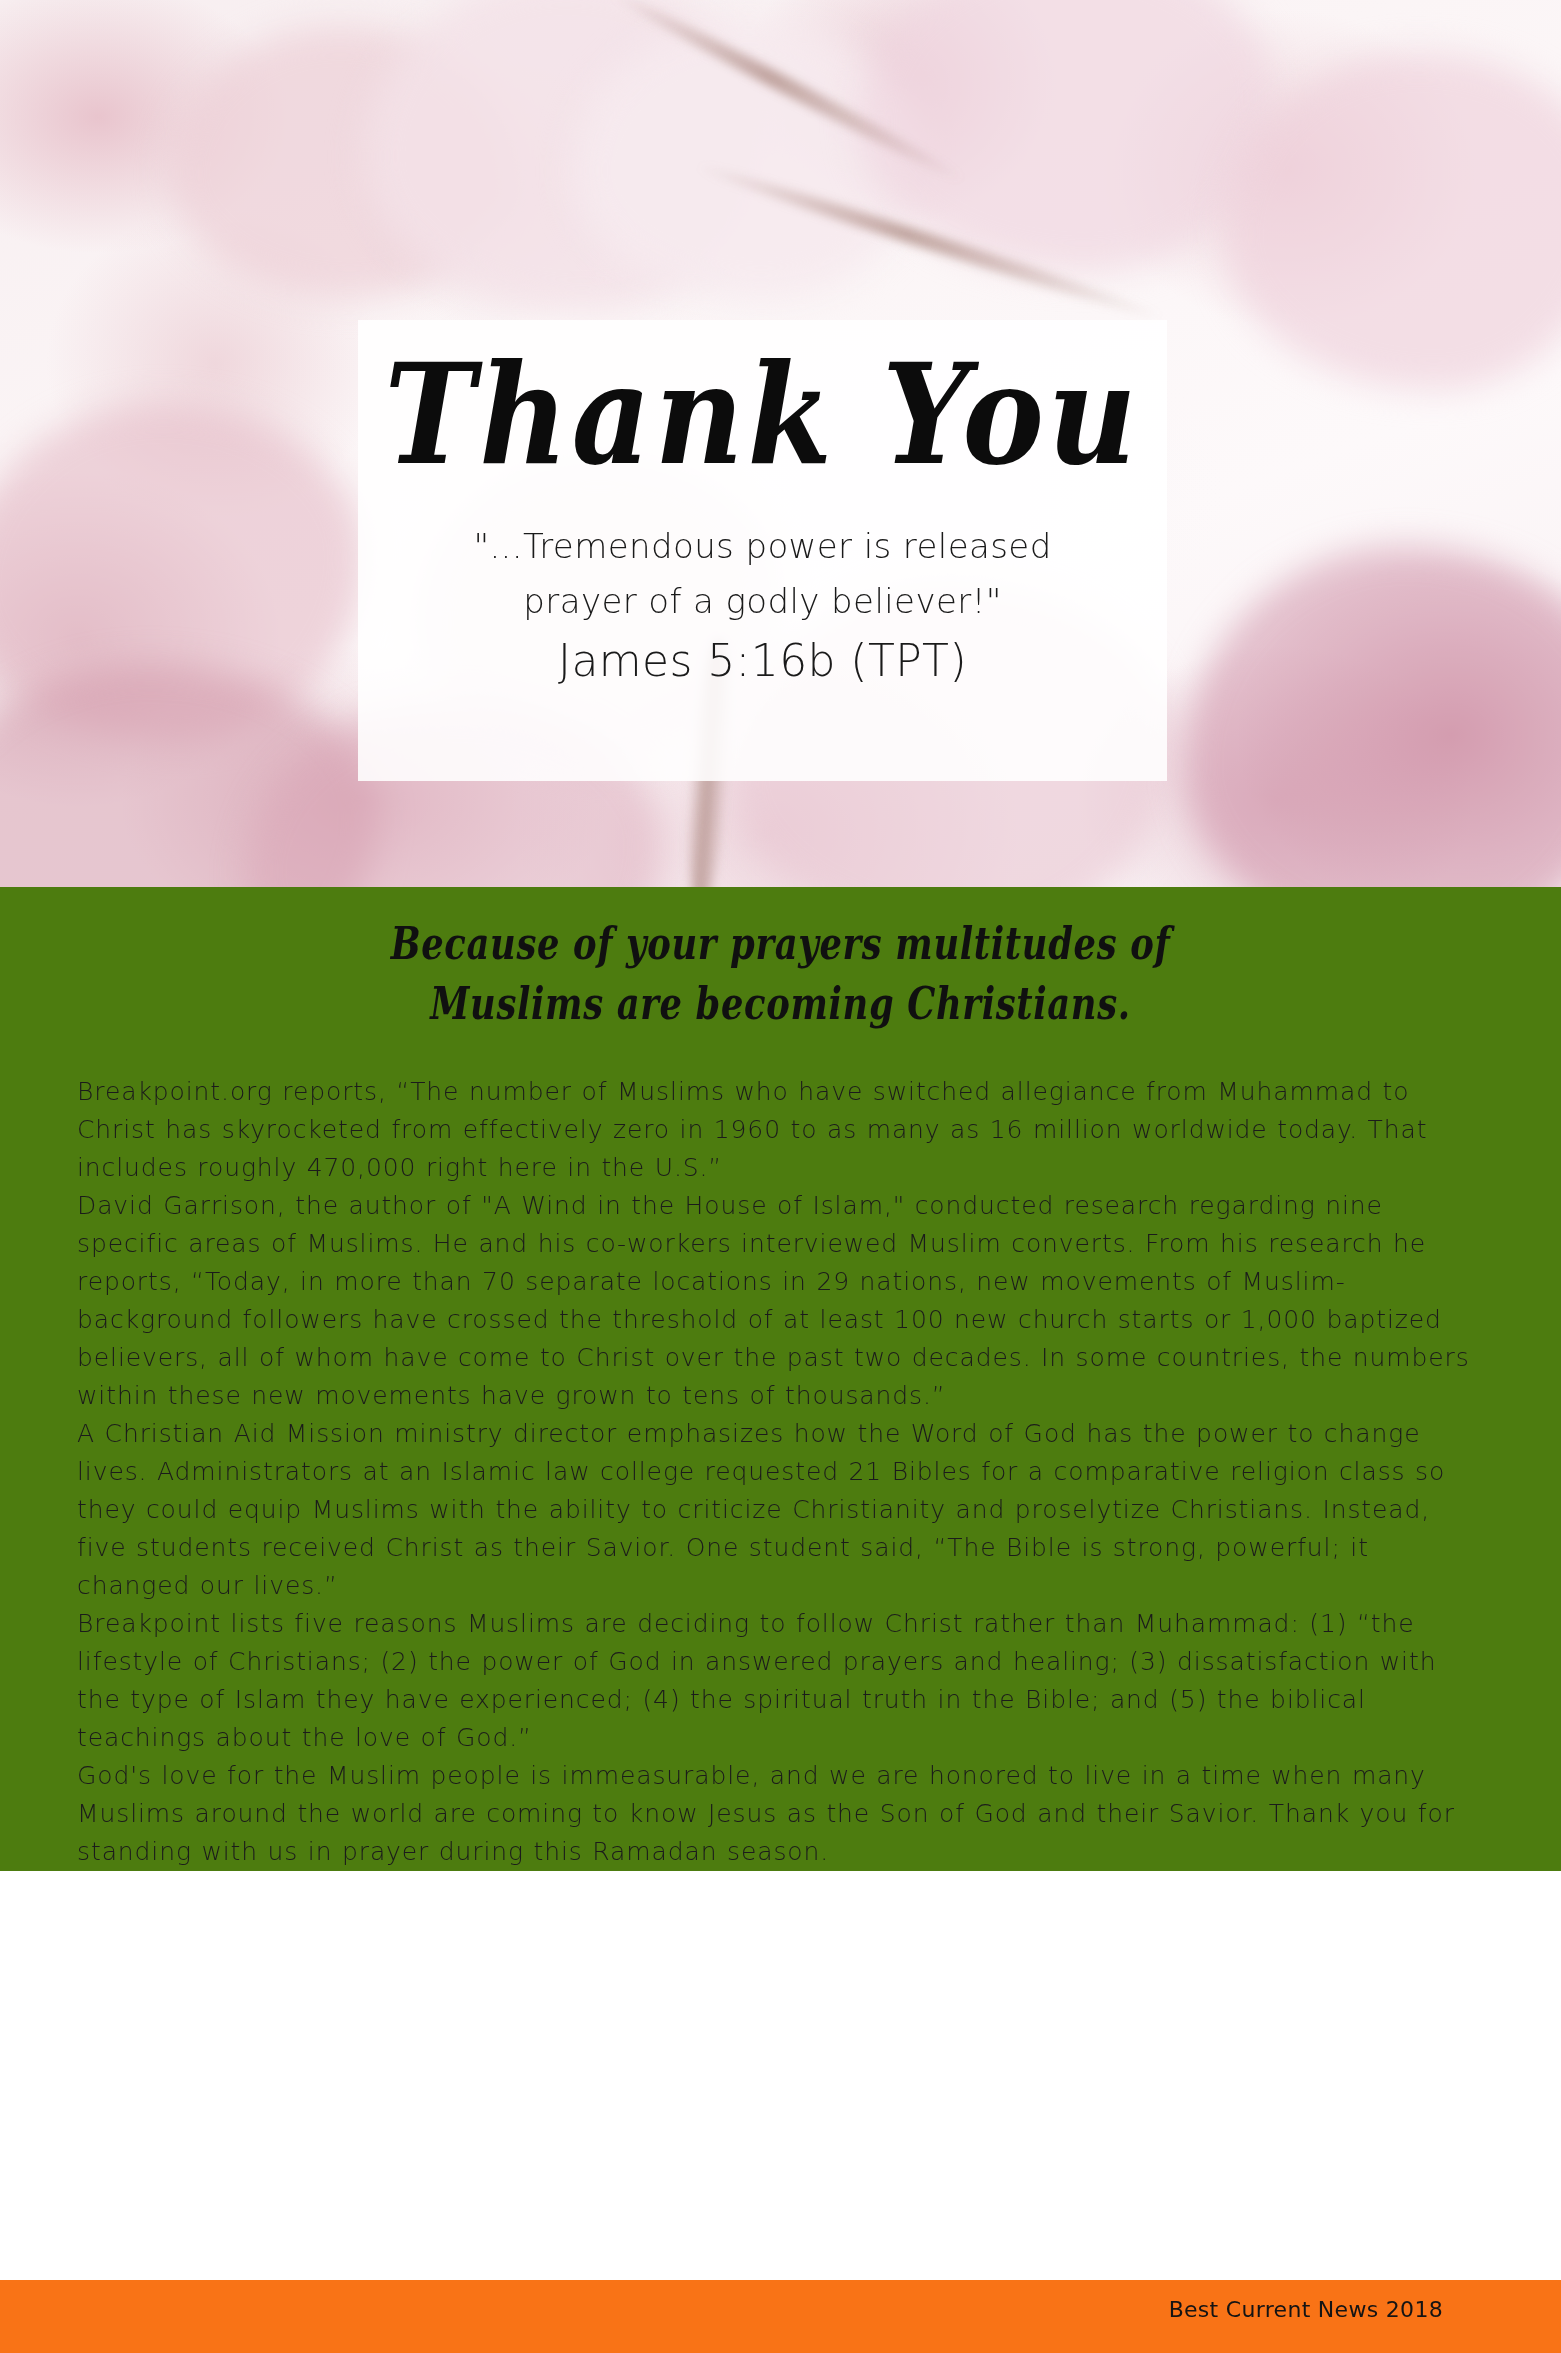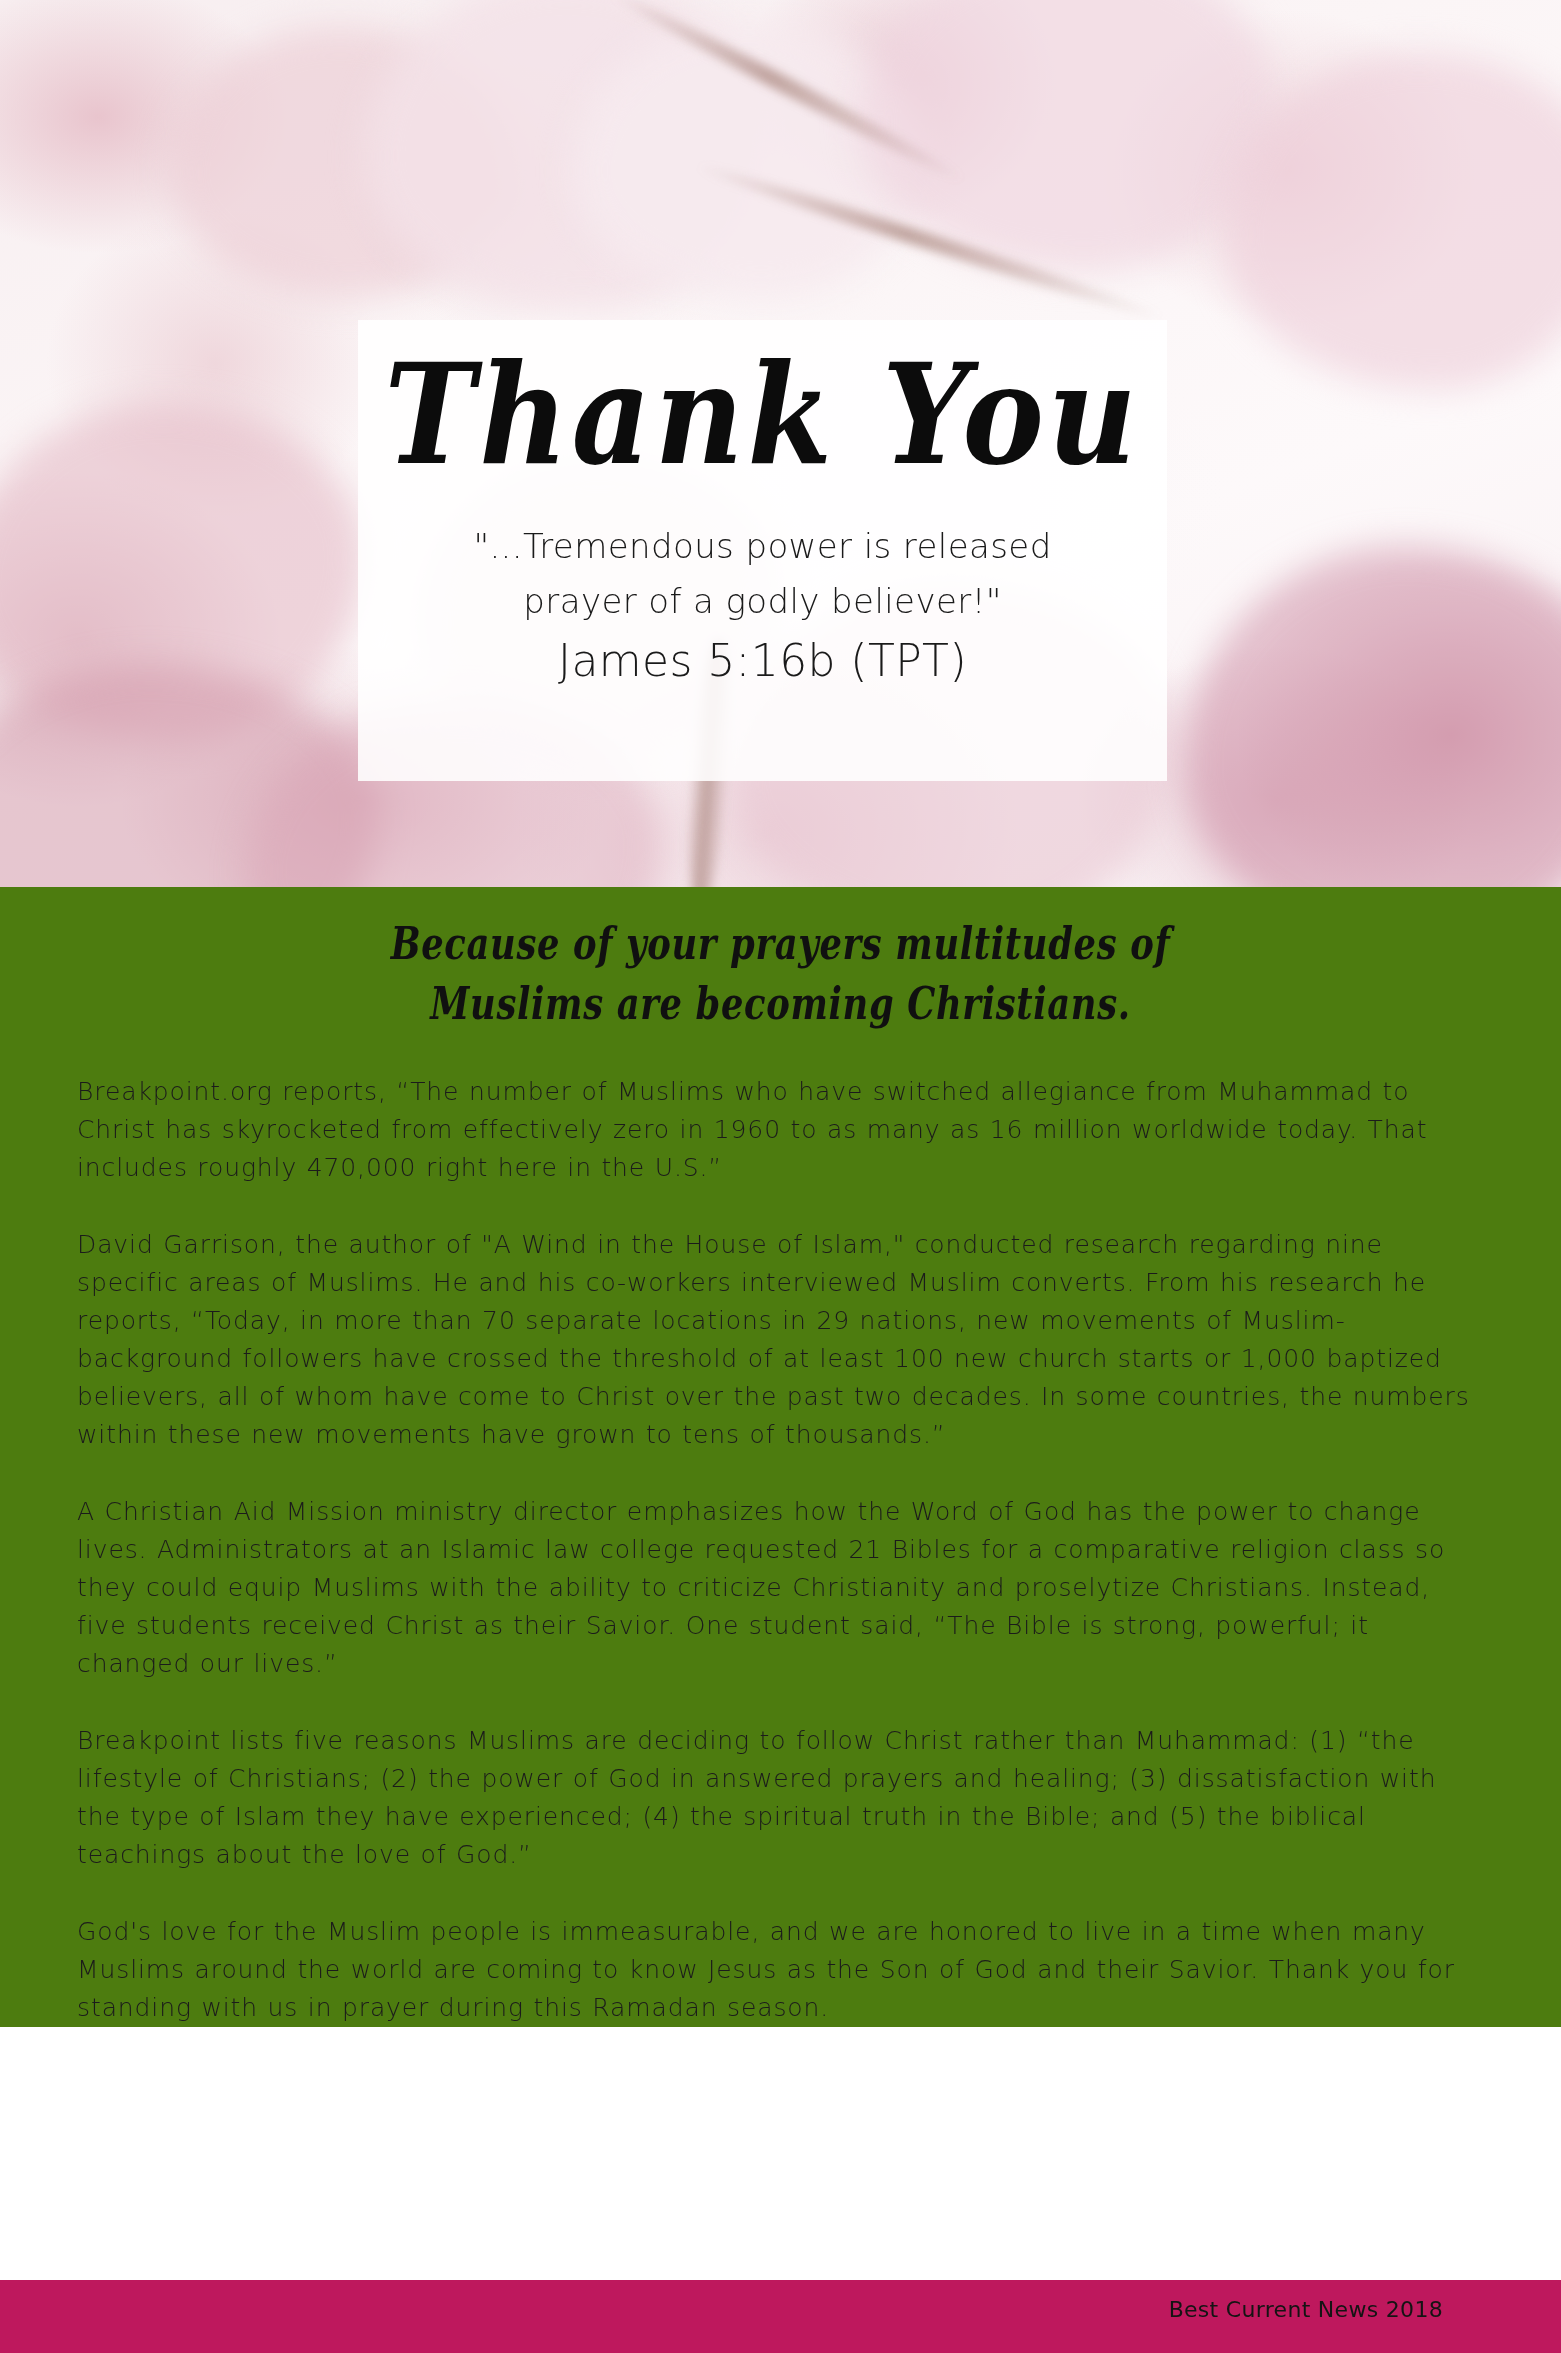--- a/index.html
+++ b/index.html
@@ -115,31 +115,30 @@
     width:1561px;
   }
   .para {
     font-family:"DejaVu Sans", sans-serif;
     font-weight:300;
     font-size:25px;
     line-height:1.52;
     letter-spacing:0.9px;
     word-spacing:0.7px;
     color:#1b1b1b;
-    margin-top:39px;
     text-align:left;
   }
   .para:first-child { margin-top:62px; }
 
   
   #footer {
     position:absolute;
     left:0; top:2280px;
     width:1561px; height:74px;
-    background:#be185d;
+    background:#f97316;
   }
   #footer-text {
     position:absolute;
     right:118px; top:17px;
     font-family:"DejaVu Sans", sans-serif;
     font-weight:400;
     font-size:22px;
     letter-spacing:0.3px;
     color:#141414;
   }

